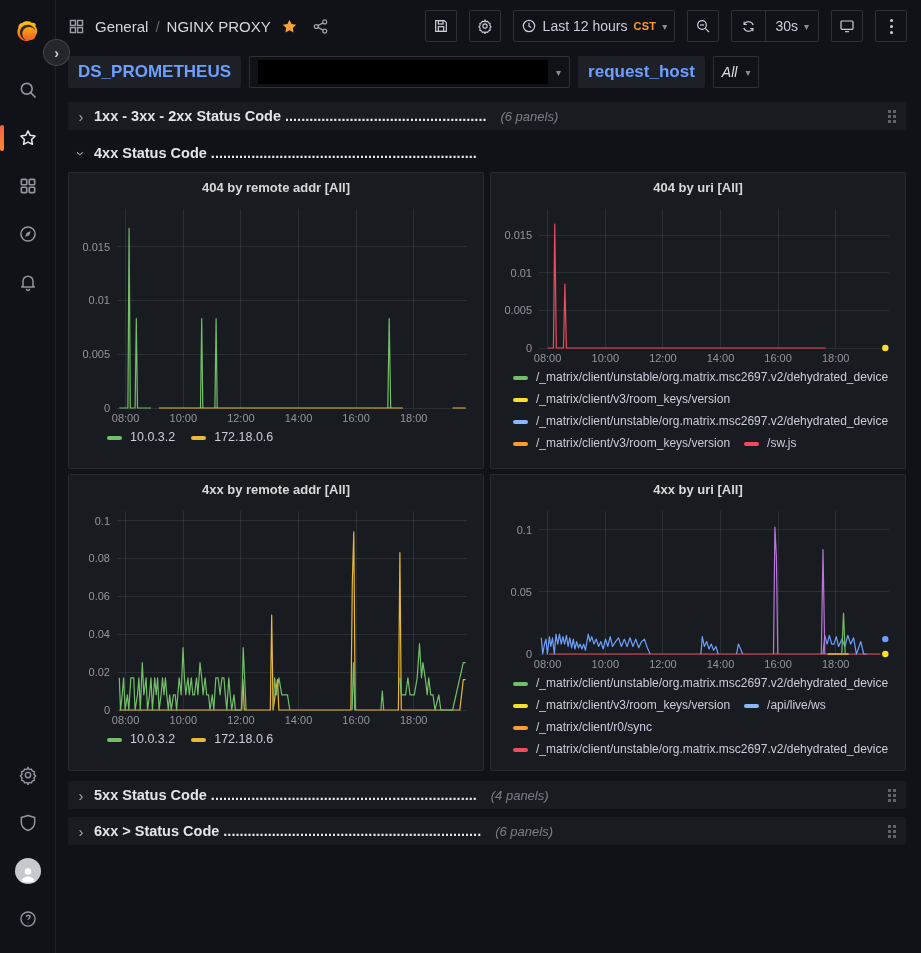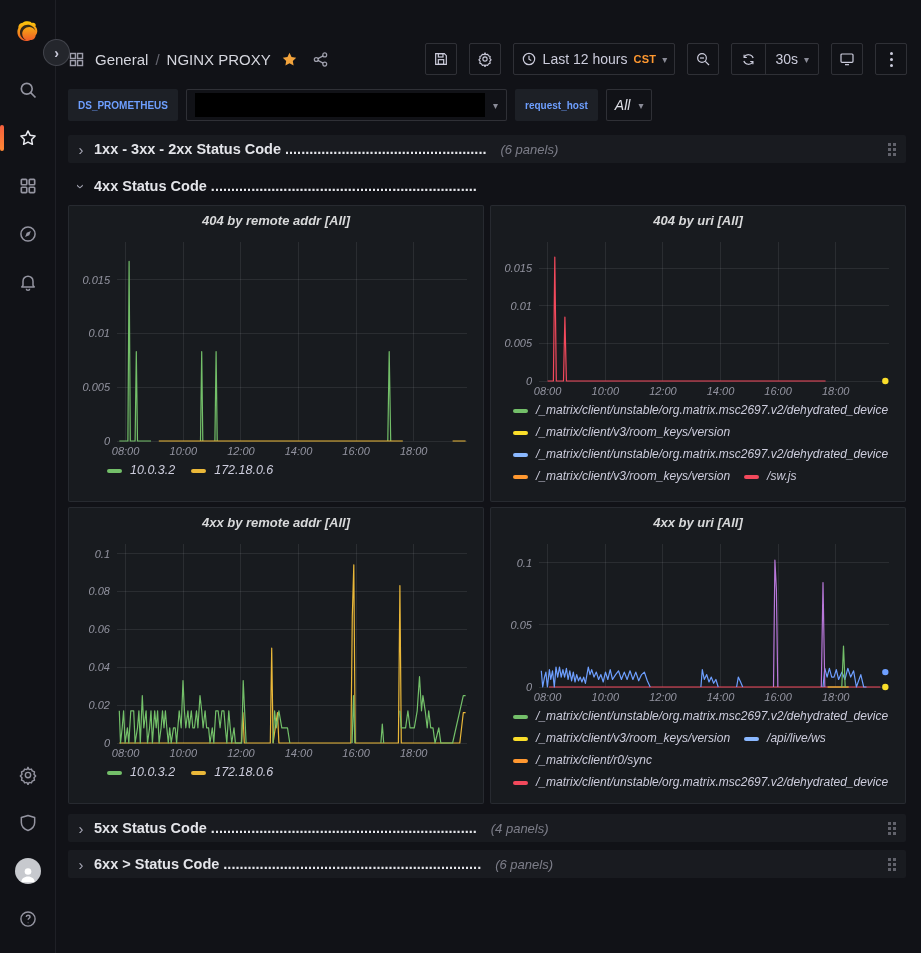--- a/index.html
+++ b/index.html
@@ -32,21 +32,21 @@
   .side-bottom { margin-top:auto; display:flex; flex-direction:column; align-items:center; padding-bottom:6px; }
   .avatar-circle { width:26px; height:26px; border-radius:50%; background:#C7C9CE; display:flex; align-items:flex-end; justify-content:center; overflow:hidden; }
   .expand-btn {
     position:absolute; left:43px; top:39px; width:27px; height:27px; border-radius:50%;
     background:#24262C; border:1px solid rgba(204,204,220,0.18); color:#CCCCDC;
     display:flex; align-items:center; justify-content:center; z-index:20; cursor:pointer;
     font-size:14px; font-weight:bold;
   }
 
   
-  .main { flex:1; display:flex; flex-direction:column;margin-top:33px; }
+  .main { flex:1; display:flex; flex-direction:column; }
 
   .topnav { height:52px; display:flex; align-items:center; padding:0 14px 0 12px; }
   .crumb-grid { color:rgba(204,204,220,0.75); margin-right:10px; display:flex; }
   .crumb { font-size:15px; color:#D5D6DE; cursor:pointer; }
   .crumb-sep { color:rgba(204,204,220,0.45); margin:0 7px; font-size:15px; }
   .fav-star { margin-left:10px; cursor:pointer; display:flex; }
   .share-ic { margin-left:14px; color:rgba(204,204,220,0.75); cursor:pointer; display:flex; }
 
   .nav-actions { margin-left:auto; display:flex; align-items:center; gap:12px; }
   .tool-btn {
@@ -61,21 +61,21 @@
   .btn-group { display:flex; height:32px; border:1px solid rgba(204,204,220,0.16); border-radius:2px; }
   .btn-group .seg { display:flex; align-items:center; gap:6px; padding:0 9px; cursor:pointer; }
   .btn-group .seg + .seg { border-left:1px solid rgba(204,204,220,0.16); }
   .kebab { display:flex; flex-direction:column; gap:3px; align-items:center; }
   .kebab i { width:3px; height:3px; border-radius:50%; background:#CCCCDC; }
 
   
   .submenu { height:40px; display:flex; align-items:center; gap:8px; padding:0 12px; }
   .var-label {
     height:32px; display:flex; align-items:center; padding:0 10px; background:#1D2026;
-    border-radius:2px; color:#6E9FFF; font-size:10px; font-weight:bold; cursor:pointer;
+    border-radius:2px; color:#6E9FFF; font-size:17px; font-weight:bold; cursor:pointer;
   }
   .var-value {
     height:32px; display:flex; align-items:center; gap:8px; padding:0 8px;
     border:1px solid rgba(204,204,220,0.16); border-radius:2px; cursor:pointer; background:#111217;
   }
   .redacted { width:290px; height:24px; background:#000; }
   .var-all { font-size:14px; color:#DDDEE6;font-style:italic; }
 
   
   .dash { flex:1; padding:4px 15px 0 12px; overflow:hidden; }
@@ -88,21 +88,21 @@
   .row-chev { color:rgba(204,204,220,0.8); font-size:15px; width:10px; display:flex; justify-content:center; }
   .row-chev.down { transform:rotate(90deg); }
   .row-title { font-size:14.5px; font-weight:bold; color:#E4E5EA; white-space:nowrap; overflow:hidden; }
   .row-count { font-size:13px; font-style:italic; color:rgba(204,204,220,0.55); margin-left:6px; white-space:nowrap; }
   .drag-handle { margin-left:auto; display:grid; grid-template-columns:3px 3px; gap:2px; padding:2px; cursor:grab; }
   .drag-handle i { width:3px; height:3px; background:rgba(204,204,220,0.4); }
 
   .panel-grid { display:grid; grid-template-columns:1fr 1fr; gap:6px; margin-top:5px; }
   .panel {
     background:#181B1F; border:1px solid rgba(204,204,220,0.09); border-radius:2px;
-    height:297px; padding:5px 8px 4px; display:flex; flex-direction:column; overflow:hidden;font-style:italic;
+    height:297px; padding:5px 8px 4px; display:flex; flex-direction:column; overflow:hidden;
   }
   .panel-title {
     text-align:center; font-size:13px; font-weight:bold; color:#D8D9DA;
     height:22px; line-height:20px; cursor:pointer; white-space:nowrap; overflow:hidden;
   }
   svg.chart { display:block; flex:0 0 auto; }
   .grid { stroke:rgba(204,204,220,0.1); stroke-width:1; shape-rendering:crispEdges; }
   .tick { fill:rgba(204,204,220,0.68); font-size:11px; font-family:"Liberation Sans",sans-serif; }
 
   .legend { display:flex; flex-wrap:wrap; column-gap:16px; row-gap:7px; padding:4px 4px 0 30px; font-size:12.5px; color:#CCCCDC; overflow:hidden; }

